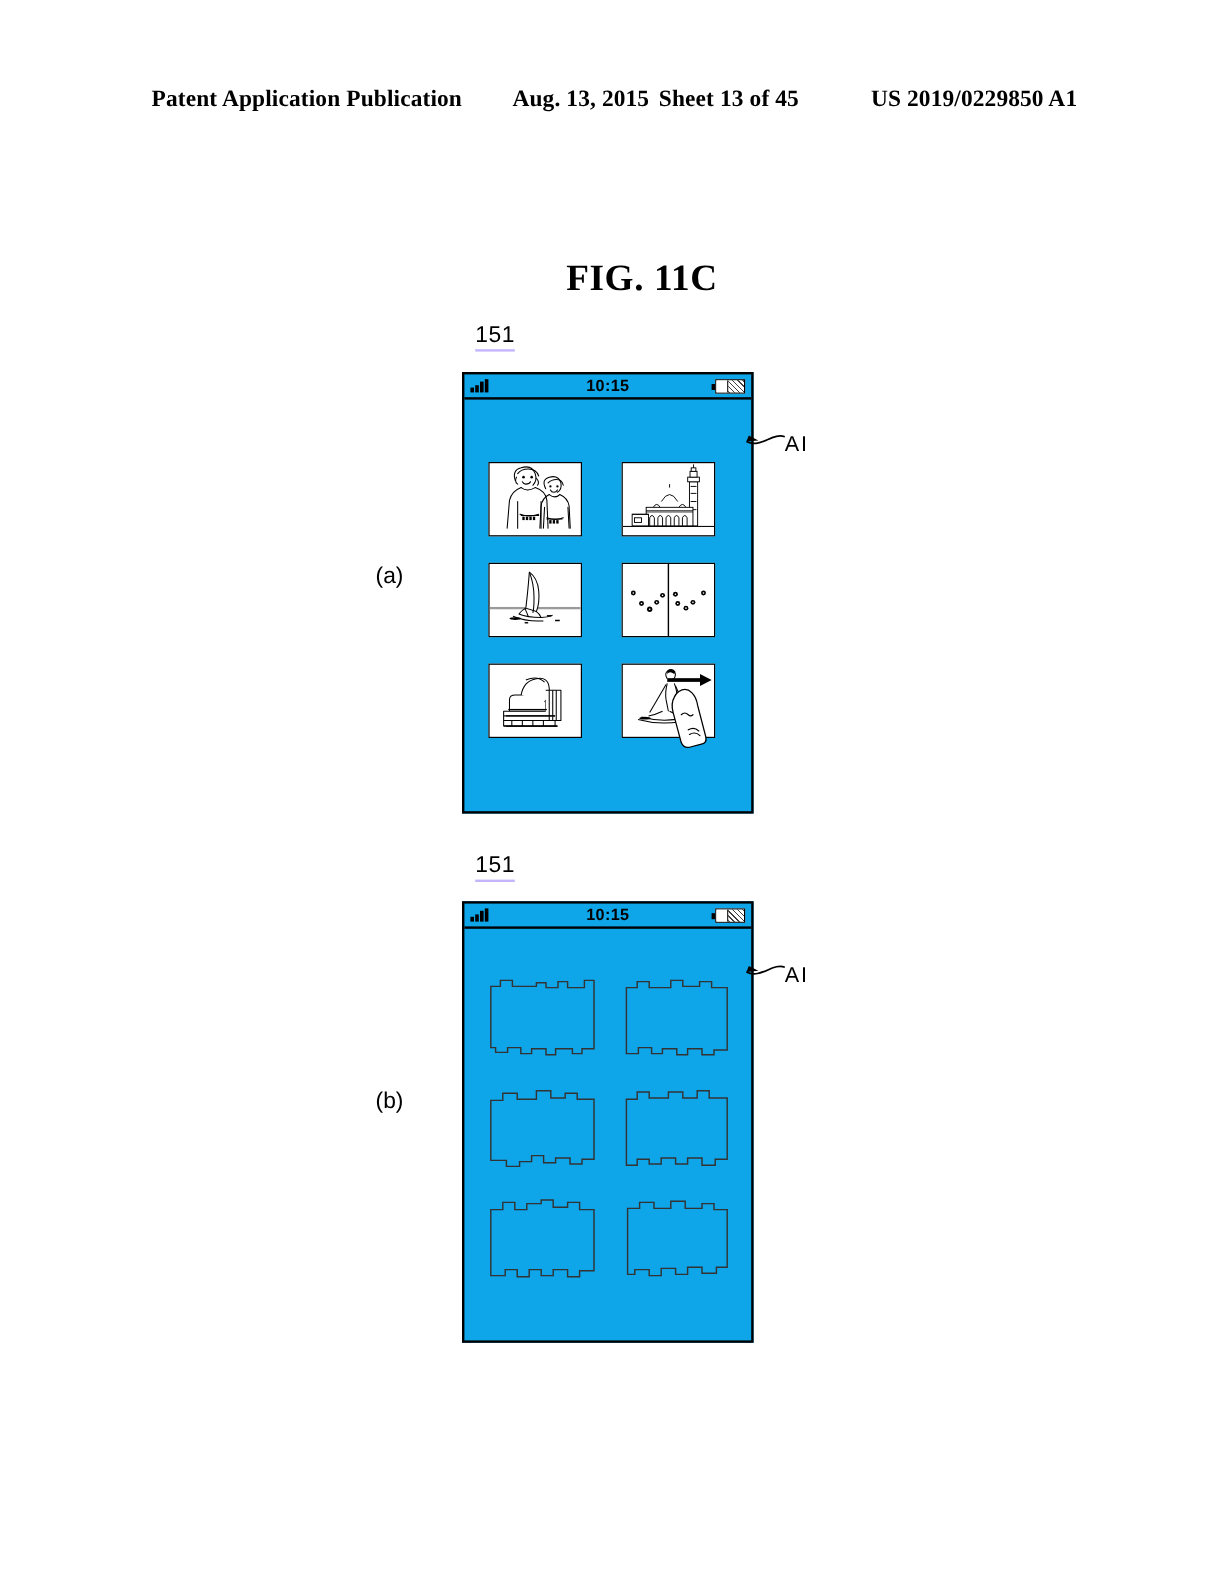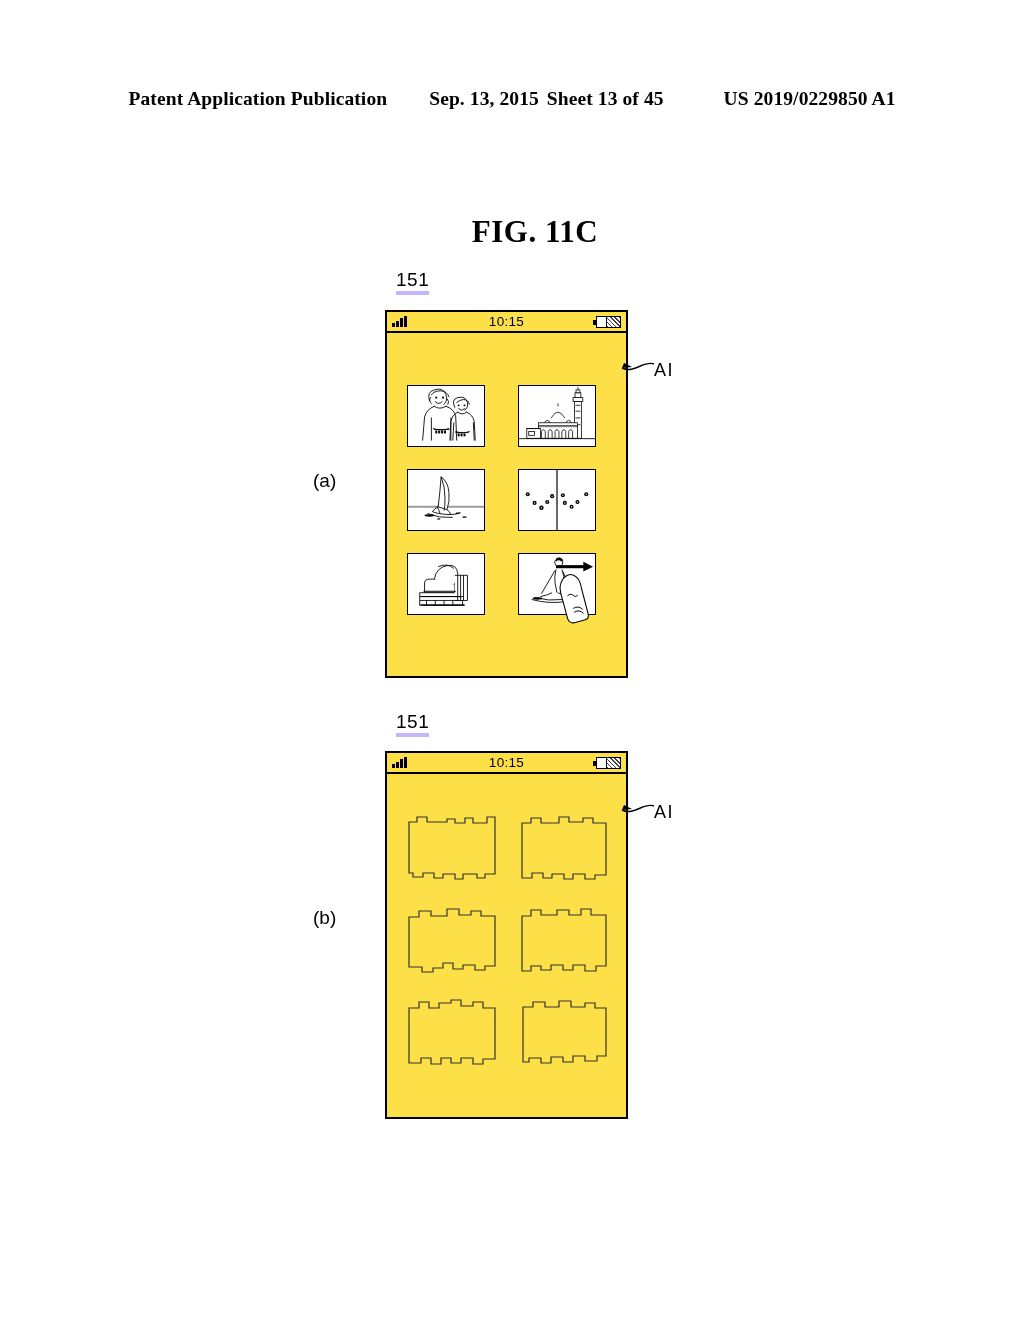--- a/index.html
+++ b/index.html
@@ -12,21 +12,21 @@
     height: 1320px;
     position: relative;
     font-family: "Liberation Serif", serif;
     color: #000;
     overflow: hidden;
   }
 
   
   .pat-header {
     position: absolute;
-    top: 88px;
+    top: 72px;
     left: 0;
     width: 1024px;
     display: flex;
     justify-content: center;
     align-items: baseline;
     font-family: "Liberation Serif", serif;
     font-weight: bold;
     font-size: 19.5px;
     letter-spacing: 0.1px;
     white-space: nowrap;
@@ -59,32 +59,33 @@
     font-size: 19px;
     color: #000;
   }
 
   .ref-num {
     position: absolute;
     font-family: "Liberation Sans", sans-serif;
     font-size: 19px;
     font-weight: 500;
     letter-spacing: 0.5px;
-    border-bottom: 4px solid #c4b5fd;
+    border-bottom: 2px solid #c4b5fd;
     padding-bottom: 1px;
     line-height: 1.05;
     text-align: center;
   }
 
   
   .phone {
     position: absolute;
     border: 2px solid #000;
-    background: #fde047;
+    background: #0ea5e9;
     box-sizing: border-box;
+    font-weight: bold;
   }
   .status-bar {
     position: relative;
     height: 21px;
     border-bottom: 2px solid #000;
     box-sizing: border-box;
     display: flex;
     align-items: center;
     justify-content: center;
   }
@@ -200,21 +201,21 @@
     letter-spacing: 1.5px;
     color: #000;
     white-space: nowrap;
   }
 </style>
 </head>
 <body>
 
 <div class="pat-header">
   <span class="seg-pub">Patent Application Publication</span>
-  <span class="seg-date">Sep. 13, 2015</span>
+  <span class="seg-date">Aug. 13, 2015</span>
   <span class="seg-sheet">Sheet 13 of 45</span>
   <span class="seg-num">US 2019/0229850 A1</span>
 </div>
 
 <div class="fig-title">
   <span class="fig-title-inner">FIG. 11C</span>
 </div>
 
 <div class="panel">
 

